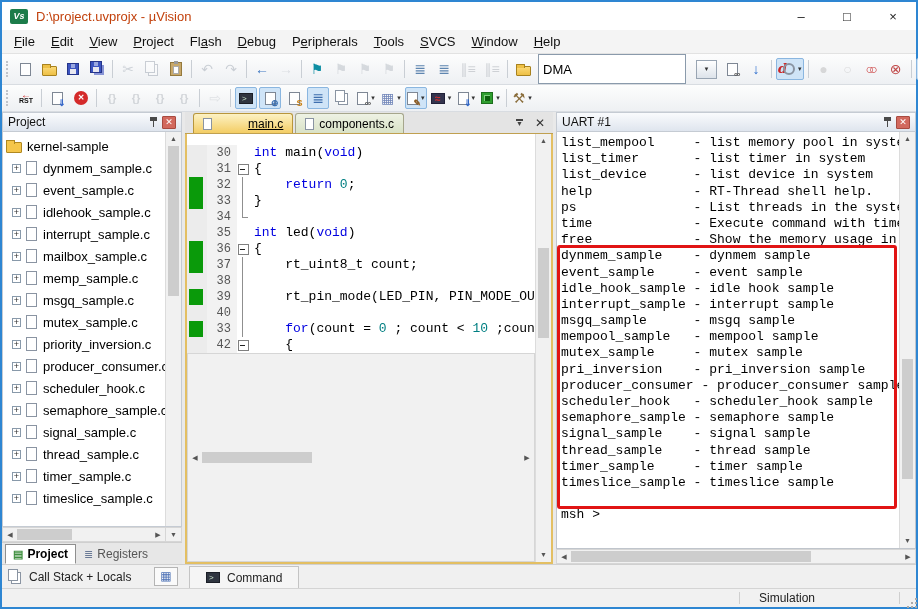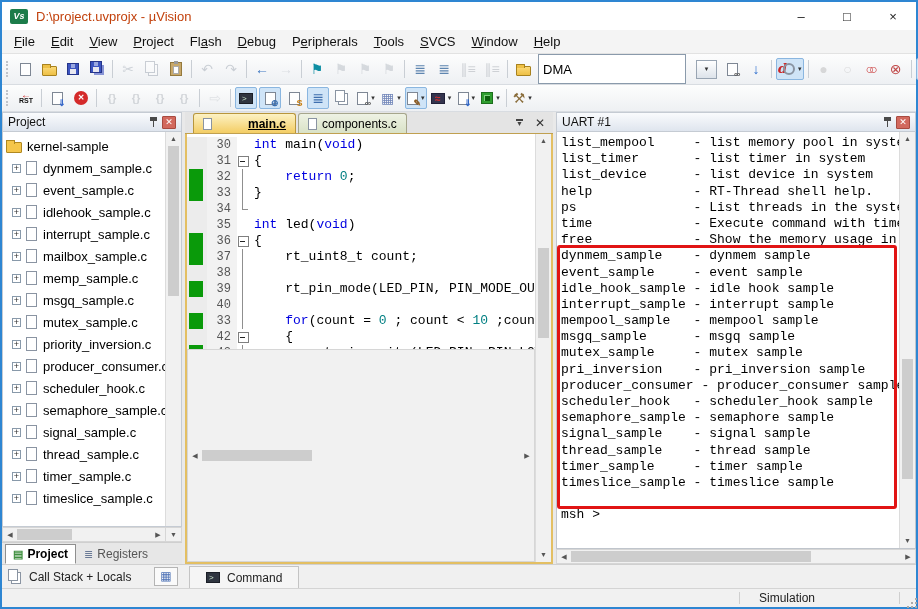--- a/index.html
+++ b/index.html
@@ -137,31 +137,31 @@
             color:#000; font-weight:bold; }
   .side-tab .ticon{ font-size:11px; }
 
   
   .center-col{ width:368px; display:flex; flex-direction:column; min-width:0; margin:0 3px; }
   .tabbar{ flex:0 0 22px; background:#e4e4e4; display:flex; align-items:flex-end;
            padding-left:8px; border-bottom:1px solid #c0a050; }
   .etab{ height:20px; display:flex; align-items:center; gap:5px; padding:0 9px; font-size:12px;
          border:1px solid #a6a68c; border-bottom:none; border-radius:3px 3px 0 0; margin-right:2px;
          background:linear-gradient(#eef2e4,#d9e2c6); }
-  .etab.active{ background:linear-gradient(#fdf2c4,#f3cd64); border-color:#b8963c; font-weight:bold;gap:36px; }
+  .etab.active{ background:linear-gradient(#fdf2c4,#f3cd64); border-color:#b8963c; font-weight:normal;gap:36px; }
   .etab.active .elbl{ text-decoration:underline; }
   .etab .icon-file{ width:9px; height:12px; margin-right:0; }
   .tab-tools{ margin-left:auto; display:flex; align-items:center; gap:12px; padding-right:8px; height:100%; }
   .winlist{ border-top:2px solid #444; padding-top:0; font-size:7px; color:#444; line-height:6px; }
   .winlist::before{ content:"▼"; }
   .tabclose{ font-size:12px; color:#333; line-height:12px; }
   .tabclose::before{ content:"✕"; }
   .editor-body{ flex:1; border:2px solid #e3bf63; border-top:none; display:flex; min-height:0; background:#fff; }
   .code-pane{ flex:1; display:flex; flex-direction:column; min-width:0; }
-  .code-scroll{ flex:1; overflow:hidden; padding-top:3px; }
+  .code-scroll{ flex:1; overflow:hidden; padding-top:11px; }
   .crow{ height:16px; display:flex; font-family:"Liberation Mono",monospace; font-size:13px;
          line-height:16px; white-space:pre; }
   .cmark{ width:20px; background:#ececec; flex:0 0 auto; position:relative; }
   .cmark.green::before{ content:""; position:absolute; left:2px; top:0; width:14px; height:100%;
          background:var(--green); }
   .cnum{ width:30px; background:#f2f2f2; color:#555; text-align:right; padding-right:6px;
          flex:0 0 auto; font-size:12px; }
   .cfold{ width:13px; flex:0 0 auto; position:relative; }
   .cfold.m::before{ content:""; position:absolute; left:1px; top:3px; width:9px; height:9px;
          border:1px solid #7f7f7f; background:#fff; }
@@ -609,22 +609,22 @@
             <div class="tline">list_timer       - list timer in system</div>
             <div class="tline">list_device      - list device in system</div>
             <div class="tline">help             - RT-Thread shell help.</div>
             <div class="tline">ps               - List threads in the system.</div>
             <div class="tline">time             - Execute command with time.</div>
             <div class="tline">free             - Show the memory usage in the system.</div>
             <div class="tline">dynmem_sample    - dynmem sample</div>
             <div class="tline">event_sample     - event sample</div>
             <div class="tline">idle_hook_sample - idle hook sample</div>
             <div class="tline">interrupt_sample - interrupt sample</div>
+            <div class="tline">msgq_sample      - msgq sample</div>
             <div class="tline">mempool_sample   - mempool sample</div>
-            <div class="tline">msgq_sample      - msgq sample</div>
             <div class="tline">mutex_sample     - mutex sample</div>
             <div class="tline">pri_inversion    - pri_inversion sample</div>
             <div class="tline">producer_consumer - producer_consumer sample</div>
             <div class="tline">scheduler_hook   - scheduler_hook sample</div>
             <div class="tline">semaphore_sample - semaphore sample</div>
             <div class="tline">signal_sample    - signal sample</div>
             <div class="tline">thread_sample    - thread sample</div>
             <div class="tline">timer_sample     - timer sample</div>
             <div class="tline">timeslice_sample - timeslice sample</div>
             <div class="tline"></div>

